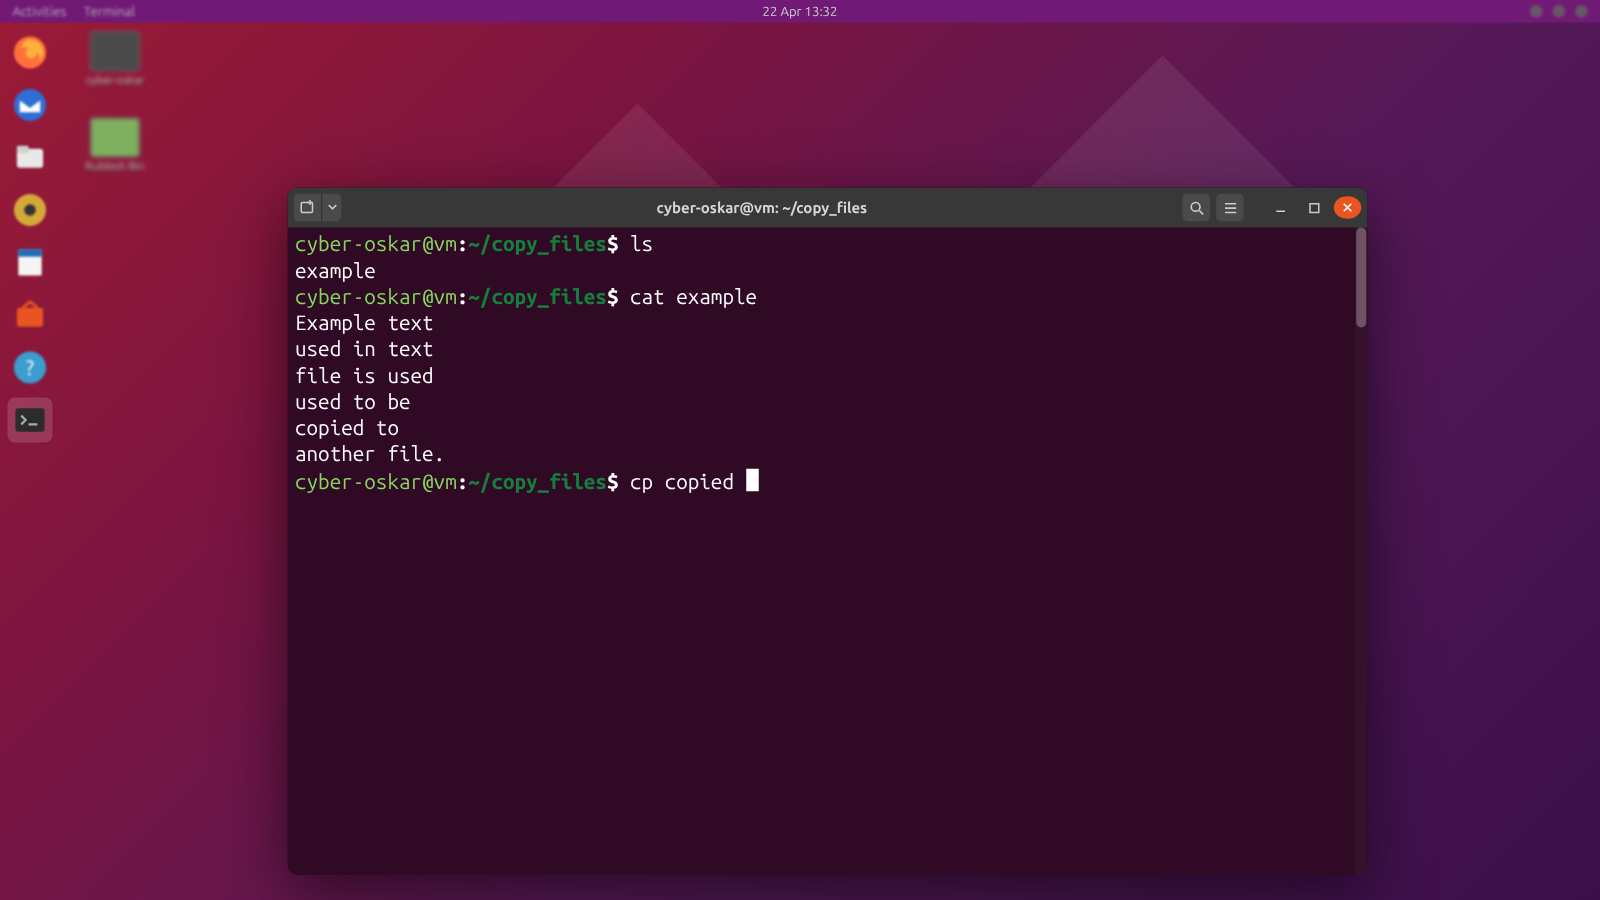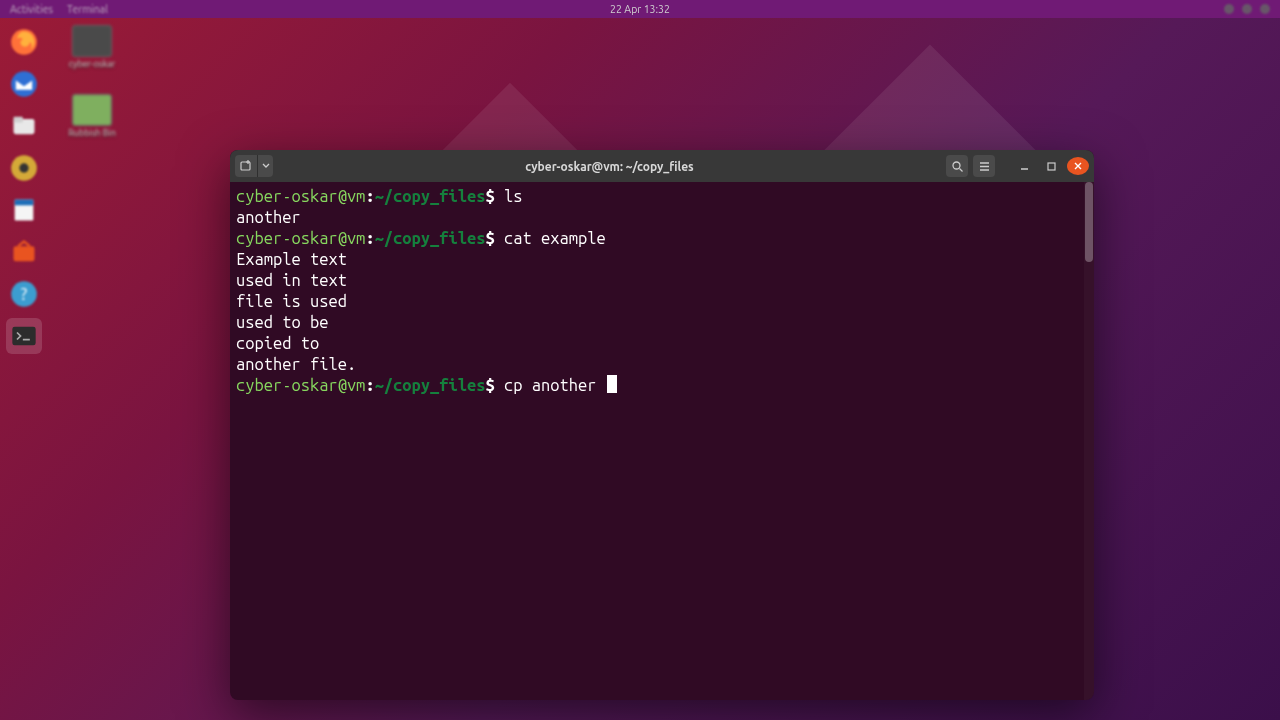--- a/index.html
+++ b/index.html
@@ -218,26 +218,26 @@
       </div>
       <div class="tb-btn tb-close">
         <svg viewBox="0 0 10 10">
             <path d="M2 2l6 6M8 2l-6 6" stroke="#fff" stroke-width="1.4"></path>
           </svg>
       </div>
     </div>
   </div>
 
   <div class="terminal-body"><span class="prompt-user">cyber-oskar@vm</span><span class="prompt-colon">:</span><span class="prompt-path">~/copy_files</span><span class="prompt-dollar">$ </span><span>ls</span>
-<span>another</span>
+<span>example</span>
 <span class="prompt-user">cyber-oskar@vm</span><span class="prompt-colon">:</span><span class="prompt-path">~/copy_files</span><span class="prompt-dollar">$ </span><span>cat example</span>
 <span>Example text</span>
 <span>used in text</span>
 <span>file is used</span>
 <span>used to be</span>
 <span>copied to</span>
 <span>another file.</span>
-<span class="prompt-user">cyber-oskar@vm</span><span class="prompt-colon">:</span><span class="prompt-path">~/copy_files</span><span class="prompt-dollar">$ </span><span>cp another </span><span class="cursor"></span>
+<span class="prompt-user">cyber-oskar@vm</span><span class="prompt-colon">:</span><span class="prompt-path">~/copy_files</span><span class="prompt-dollar">$ </span><span>cp copied </span><span class="cursor"></span>
     <div class="scrollbar">
       <div class="scrollbar-thumb"></div>
     </div>
   </div>
 </div>
 
 </body></html>

